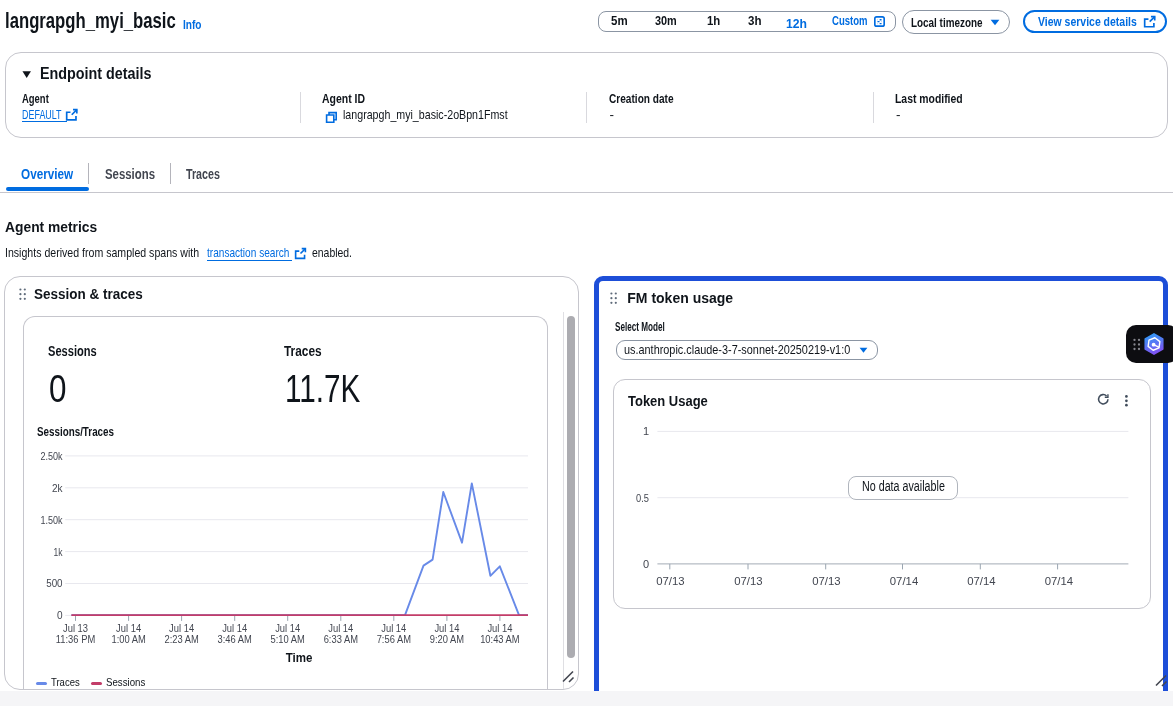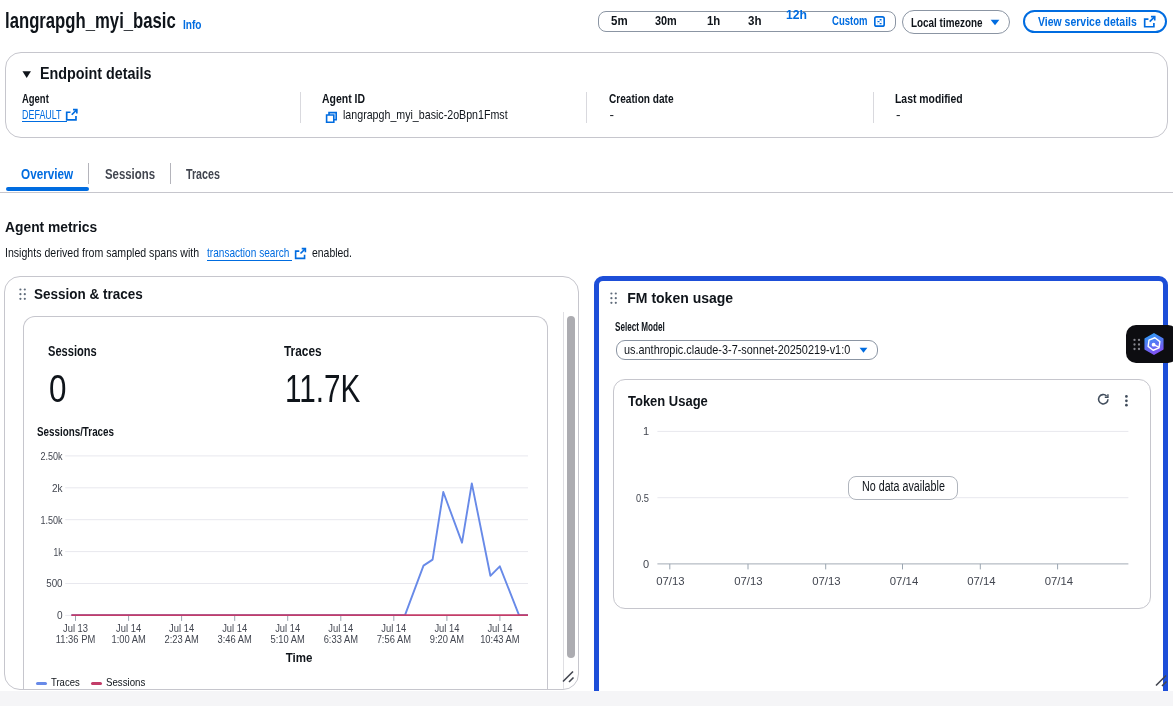--- a/index.html
+++ b/index.html
@@ -15,21 +15,21 @@
 <body>
 
 <span class="t b" style="left:5.4px; top:9.9px; font-size:22px; transform:scaleX(0.759);">langrapgh_myi_basic</span>
 <span class="t b blue" style="left:183.1px; top:17.9px; font-size:13px; transform:scaleX(0.777);">Info</span>
 
 <div class="abs" style="left:597.8px; top:11px; width:298px; height:21px; border:1px solid #8b95a3; border-radius:8px;"></div>
 <span class="t" style="left:611.1px; top:13.9px; font-size:13px; font-weight:600; transform:scaleX(0.883);">5m</span>
 <span class="t" style="left:654.5px; top:13.9px; font-size:13px; font-weight:600; transform:scaleX(0.838);">30m</span>
 <span class="t" style="left:706.5px; top:13.9px; font-size:13px; font-weight:600; transform:scaleX(0.875);">1h</span>
 <span class="t" style="left:747.9px; top:13.9px; font-size:13px; font-weight:600; transform:scaleX(0.888);">3h</span>
-<span class="t b blue" style="left:786.3px; top:8px; font-size:13px; transform:scaleX(0.938);">12h</span>
+<span class="t b blue" style="left:786.3px; top:17px; font-size:13px; transform:scaleX(0.938);">12h</span>
 <span class="t blue" style="left:831.8px; top:13.9px; font-size:13px; font-weight:600; transform:scaleX(0.733);">Custom</span>
 <svg class="abs" style="left:874.3px; top:16.3px;" width="11" height="11" viewBox="0 0 16 16" fill="none" stroke="#006ce0">
     <rect x="1.2" y="1.2" width="13.6" height="13.6" rx="2.6" stroke-width="2.4"></rect>
     <g stroke-width="2">
       <path d="M5 5.4h0.3M8.2 5.4h2.8M5 8.2h3M10.8 8.2h0.3M5 11h0.3M8.2 11h2.8"></path>
     </g>
   </svg>
 
 <div class="abs" style="left:901.5px; top:9.5px; width:108.5px; height:24px; border:1px solid #8b95a3; border-radius:12px;"></div>
 <span class="t" style="left:911.3px; top:16.9px; font-size:12px; font-weight:600; transform:scaleX(0.825);">Local timezone</span>

